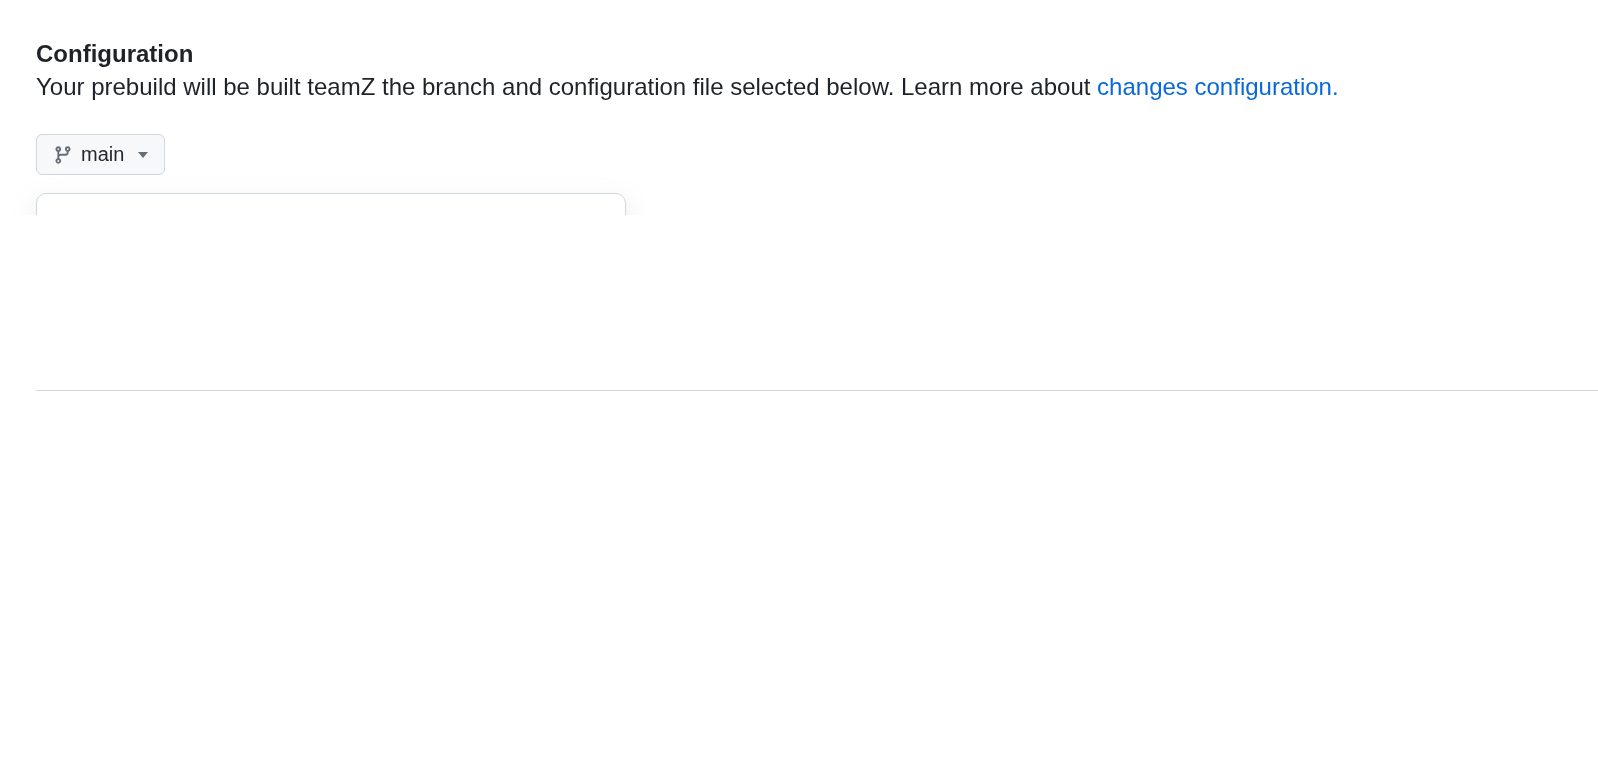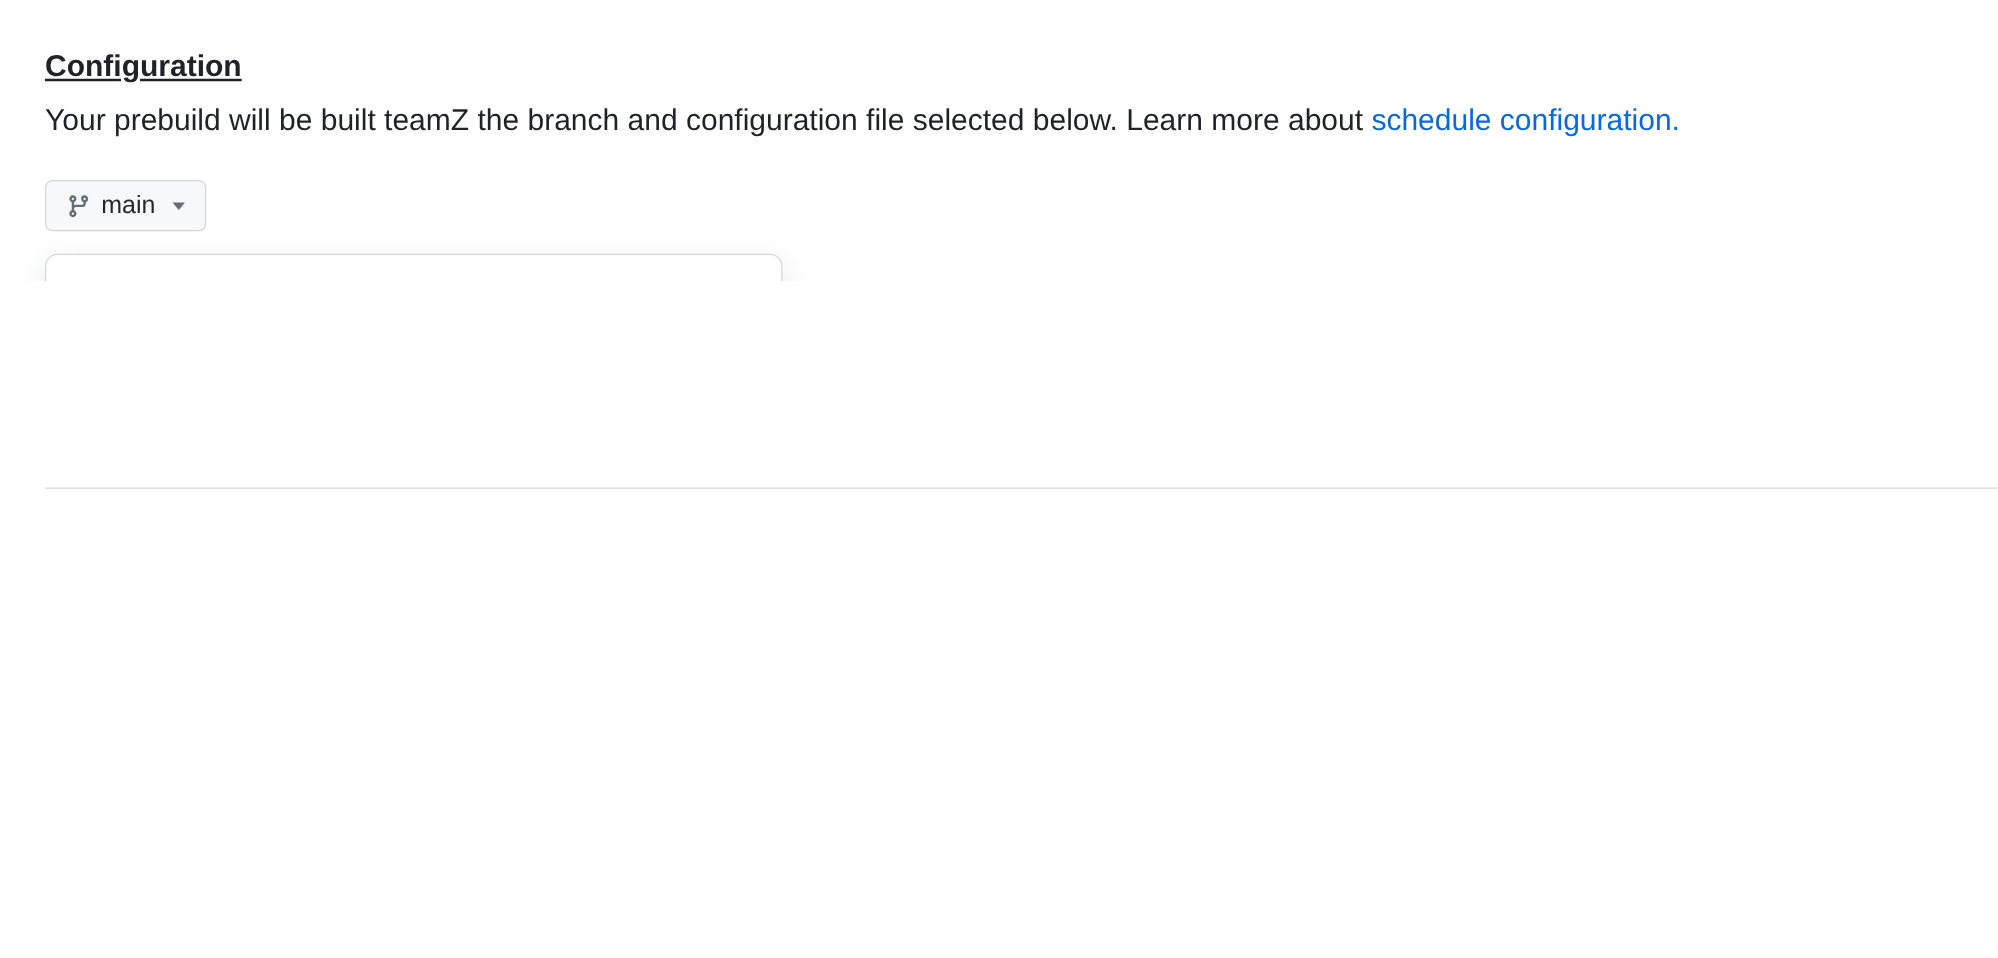--- a/index.html
+++ b/index.html
@@ -11,22 +11,20 @@
       font-family: -apple-system, BlinkMacSystemFont, "Segoe UI", Helvetica, Arial, sans-serif;
       background: #ffffff;
       padding: 40px 36px;
       font-size: 16px;
       color: #1f2328;
     }
     .section-title {
       font-size: 24px;
       font-weight: 600;
       color: #1f2328;
-      margin-bottom: 10px;
-      text-decoration: underline;
     }
     .section-desc {
       font-size: 24px;
       color: #1f2328;
       line-height: 1.6;
       font-weight: 400;
       margin-bottom: 28px;
     }
     .section-desc a {
       color: #0969da;
@@ -170,21 +168,21 @@
       margin-top: 110px;
     }
   </style>
 </head>
 <body>
 
 
 
 <h2 class="section-title">Configuration</h2>
 <p class="section-desc">
-  <span>Your prebuild will be built teamZ the branch and configuration file selected below. Learn more about </span><a href="#">schedule configuration.</a>
+  <span>Your prebuild will be built teamZ the branch and configuration file selected below. Learn more about </span><a href="#">changes configuration.</a>
 </p>
 
 <button class="branch-button">
   <svg class="branch-icon" viewBox="0 0 16 16">
     <path d="M9.5 3.25a2.25 2.25 0 1 1 3 2.122V6A2.5 2.5 0 0 1 10 8.5H6a1 1 0 0 0-1 1v1.128a2.251 2.251 0 1 1-1.5 0V5.372a2.25 2.25 0 1 1 1.5 0v1.836A2.493 2.493 0 0 1 6 7h4a1 1 0 0 0 1-1v-.628A2.25 2.25 0 0 1 9.5 3.25Zm-6 0a.75.75 0 1 0 1.5 0 .75.75 0 0 0-1.5 0Zm8.25-.75a.75.75 0 1 0 0 1.5.75.75 0 0 0 0-1.5ZM4.25 12a.75.75 0 1 0 0 1.5.75.75 0 0 0 0-1.5Z"></path>
   </svg>
   <span>main</span>
   <span class="caret-down"></span>
 </button>
 

